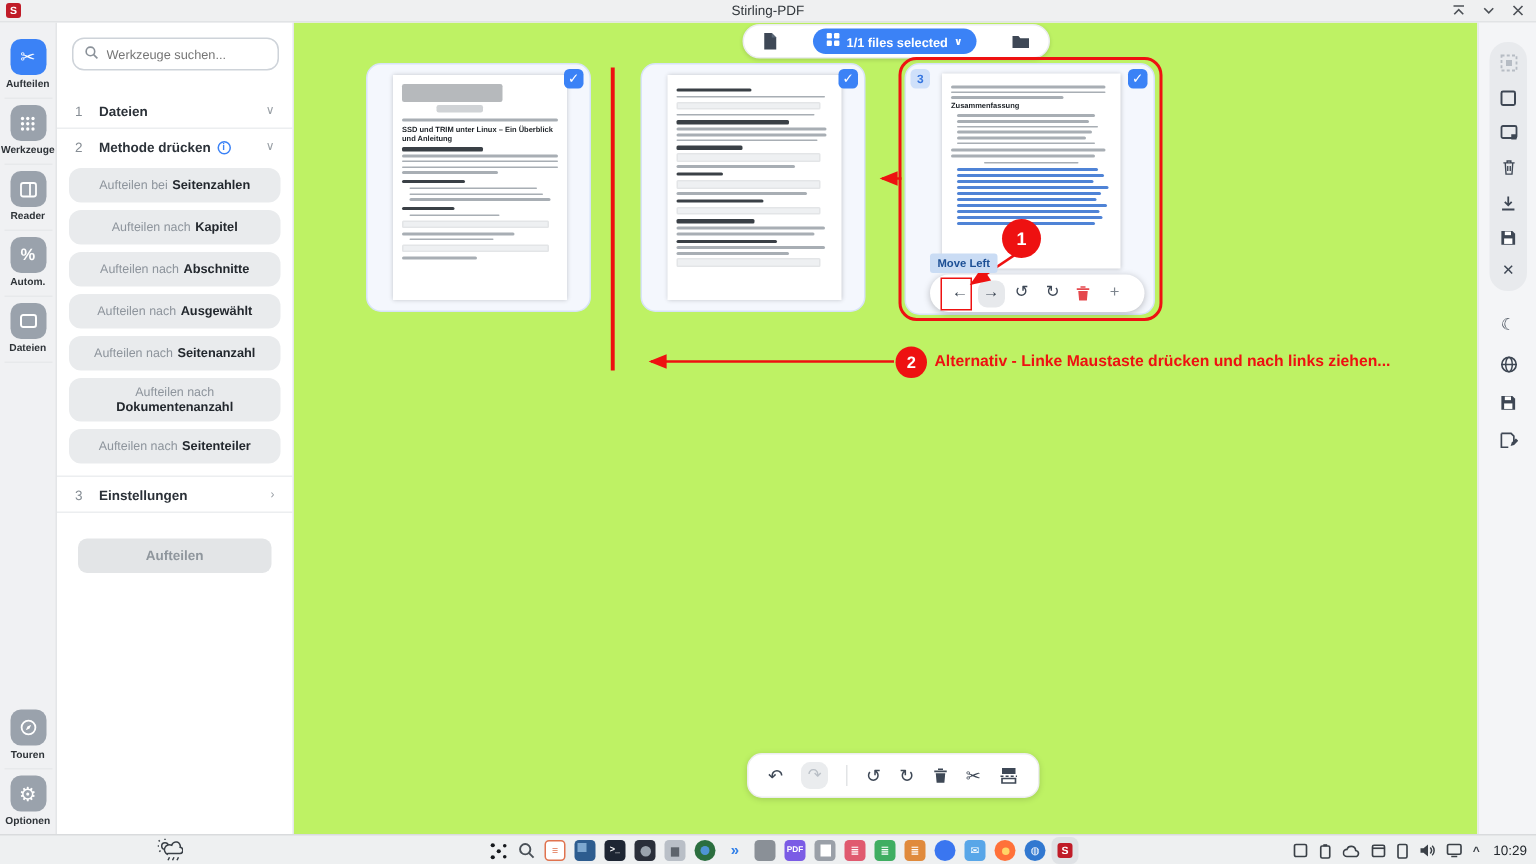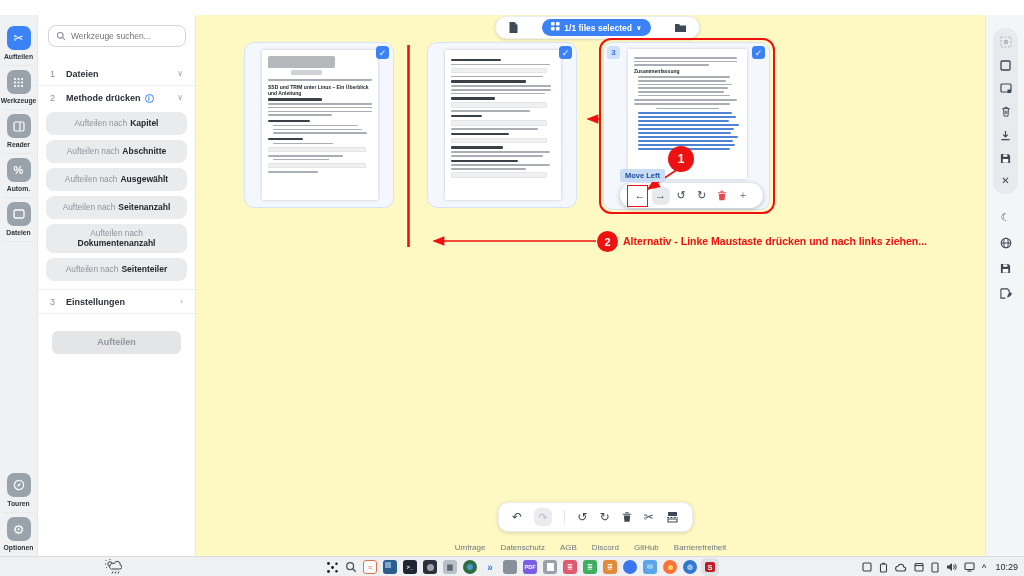--- a/index.html
+++ b/index.html
@@ -34,21 +34,21 @@
 .step-title{font-weight:700;color:#2b3138;display:flex;align-items:center;gap:4px}
 .chev{margin-left:auto;color:#9aa0a6;font-size:8px;line-height:1}
 .info{width:9px;height:9px;border:1px solid #3b82f6;border-radius:50%;color:#3b82f6;font-size:6.5px;font-weight:700;display:inline-flex;align-items:center;justify-content:center;font-style:normal}
 .note{padding:0 12px 8px;font-size:8.3px;color:#6d757d;line-height:1.4}
 .methods{padding:3px 8px 8px;display:flex;flex-direction:column;gap:5px}
 .mbtn{background:#e9ebed;border-radius:8px;min-height:23px;display:flex;align-items:center;justify-content:center;text-align:center;font-size:8.3px;color:#8d949c;padding:4px 12px;column-gap:3px;flex-wrap:wrap;line-height:1.25;cursor:pointer}
 .mbtn b{color:#23282e;font-size:8.5px}
 .submit{margin:17px 14px 0;background:#e3e5e7;border-radius:6px;height:23px;display:flex;align-items:center;justify-content:center;font-size:9px;color:#8f969d;font-weight:700;cursor:pointer}
 
 
-.main{position:absolute;left:196px;top:15px;right:39px;bottom:20px;background:#fef9c3;overflow:hidden;z-index:1}
+.main{position:absolute;left:196px;top:15px;right:39px;bottom:20px;background:#bef264;overflow:hidden;z-index:1}
 .toppill{position:absolute;left:299px;top:1px;width:205px;height:23px;background:#fff;border:1px solid #ebedef;border-radius:14px;box-shadow:0 1px 3px rgba(0,0,0,.14);display:flex;align-items:center;justify-content:space-between;padding:0 12px;z-index:3}
 .bluebtn{height:17px;background:#3b82f6;border-radius:10px;color:#fff;display:flex;align-items:center;gap:4px;padding:0 9px;font-size:8.5px;font-weight:700;cursor:pointer}
 .iconbtn{display:flex;align-items:center;justify-content:center;cursor:pointer}
 
 .card{position:absolute;width:150px;height:166px;background:#f4f7fd;border:1.5px solid #d7e3f8;border-radius:10px;cursor:pointer}
 .page{position:absolute;background:#fff;box-shadow:0 0 3px rgba(0,0,0,.2);padding:6px;overflow:hidden}
 .cb{position:absolute;top:3px;right:4px;width:13px;height:13px;background:#3b82f6;border-radius:3.5px;color:#fff;font-size:9px;display:flex;align-items:center;justify-content:center;font-weight:700;cursor:pointer}
 .badge{position:absolute;top:3px;left:3px;width:13px;height:13px;background:#cfe0fa;border-radius:3.5px;color:#3575e0;font-size:8px;font-weight:700;display:flex;align-items:center;justify-content:center}
 
 
@@ -97,20 +97,41 @@
 .appic.active{box-shadow:0 0 0 2px #dfe2e5;background:#dfe2e5}
 .tk-tray{position:absolute;right:6px;top:0;height:20px;display:flex;align-items:center;gap:7px;color:#3a4047}
 .clock{font-size:9px;color:#23282d;margin-left:2px}
 .tray-ic{display:flex;align-items:center;justify-content:center}
 </style>
 </head>
 <body>
 
 <div class="screen">
 
+  <div class="titlebar">
+    <div class="tb-appicon">S</div>
+    <div class="tb-title">Stirling-PDF</div>
+    <div class="tb-controls">
+      <span class="iconbtn">
+          <svg width="9" height="8" viewBox="0 0 9 8">
+            <path d="M1 1h7M1.5 6.5L4.5 3.5 7.5 6.5" fill="none" stroke="#4d5157" stroke-width="1.1"></path>
+          </svg>
+        </span>
+      <span class="iconbtn">
+          <svg width="9" height="8" viewBox="0 0 9 8">
+            <path d="M1.5 2.5L4.5 5.5 7.5 2.5" fill="none" stroke="#4d5157" stroke-width="1.1"></path>
+          </svg>
+        </span>
+      <span class="iconbtn">
+          <svg width="8" height="8" viewBox="0 0 8 8">
+            <path d="M1 1L7 7M7 1L1 7" stroke="#4d5157" stroke-width="1.1"></path>
+          </svg>
+        </span>
+    </div>
+  </div>
 
   <div class="rail">
     <div class="rail-item active">
       <div class="rail-ic">✂</div>
       <div class="rail-lbl">Aufteilen</div>
     </div>
     <div class="rail-item">
       <div class="rail-ic">
           <svg width="11" height="11" viewBox="0 0 11 11">
             <g fill="#fff">
@@ -182,20 +203,24 @@
       <div class="divider"></div>
       <div class="step-row">
         <span class="step-num">2</span>
         <span class="step-title">
             <span>Methode drücken</span>
             <i class="info">i</i>
           </span>
         <span class="chev">∨</span>
       </div>
       <div class="methods">
+        <div class="mbtn">
+            <span>Aufteilen bei</span>
+            <b>Seitenzahlen</b>
+          </div>
         <div class="mbtn">
             <span>Aufteilen nach</span>
             <b>Kapitel</b>
           </div>
         <div class="mbtn">
             <span>Aufteilen nach</span>
             <b>Abschnitte</b>
           </div>
         <div class="mbtn">
             <span>Aufteilen nach</span>
@@ -365,28 +390,20 @@
       <span class="bb-ic">✂</span>
       <span class="bb-ic">
           <svg width="13" height="12" viewBox="0 0 13 12">
             <path d="M2 1h9v4H2z" fill="#3e4856"></path>
             <line x1="1" y1="6.5" x2="12" y2="6.5" stroke="#3e4856" stroke-width="1" stroke-dasharray="2 1.4"></line>
             <path d="M2 8h9v3H2z" fill="none" stroke="#3e4856" stroke-width="1.1"></path>
           </svg>
         </span>
     </div>
 
-    <div class="footer">
-      <span>Umfrage</span>
-      <span>Datenschutz</span>
-      <span>AGB</span>
-      <span>Discord</span>
-      <span>GitHub</span>
-      <span>Barrierefreiheit</span>
-    </div>
   </div>
 
   <div class="rrail">
     <div class="rpill">
       <span class="ric disabled">
           <svg width="12" height="12" viewBox="0 0 12 12">
             <rect x="1" y="1" width="10" height="10" fill="none" stroke="#b6bcc4" stroke-width="1.2" stroke-dasharray="2 1.5"></rect>
             <rect x="4" y="4" width="4" height="4" fill="#b6bcc4"></rect>
           </svg>
         </span>

